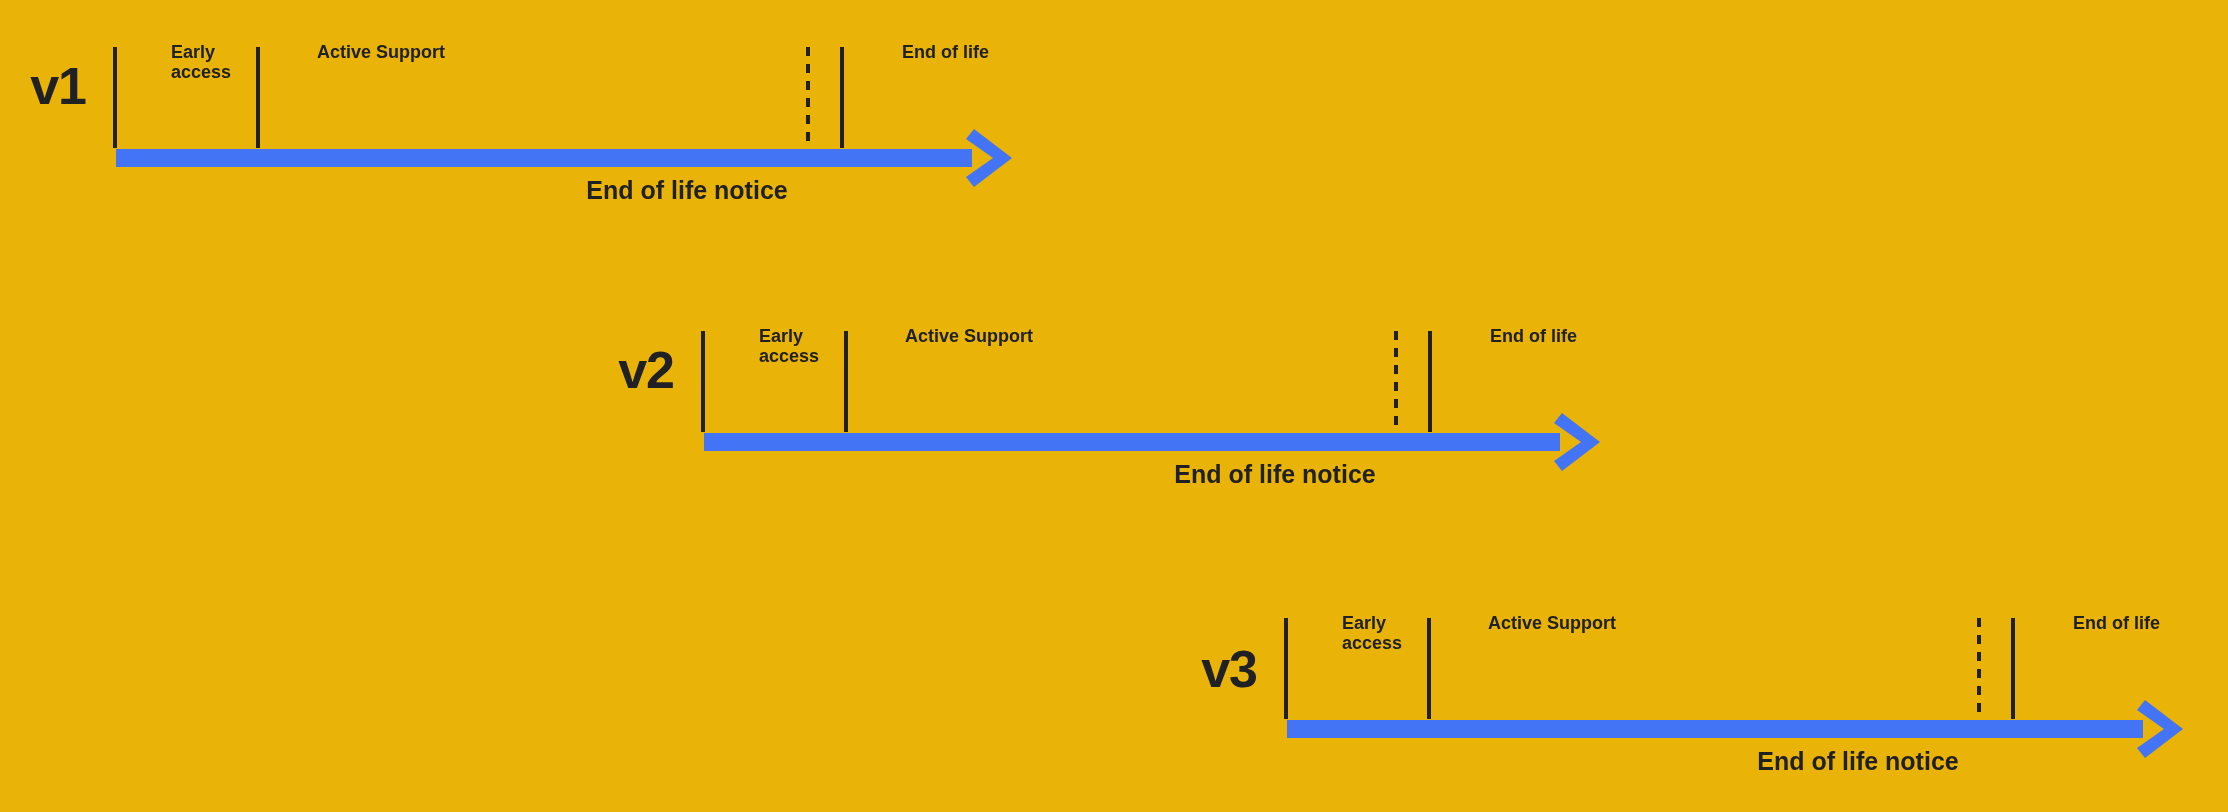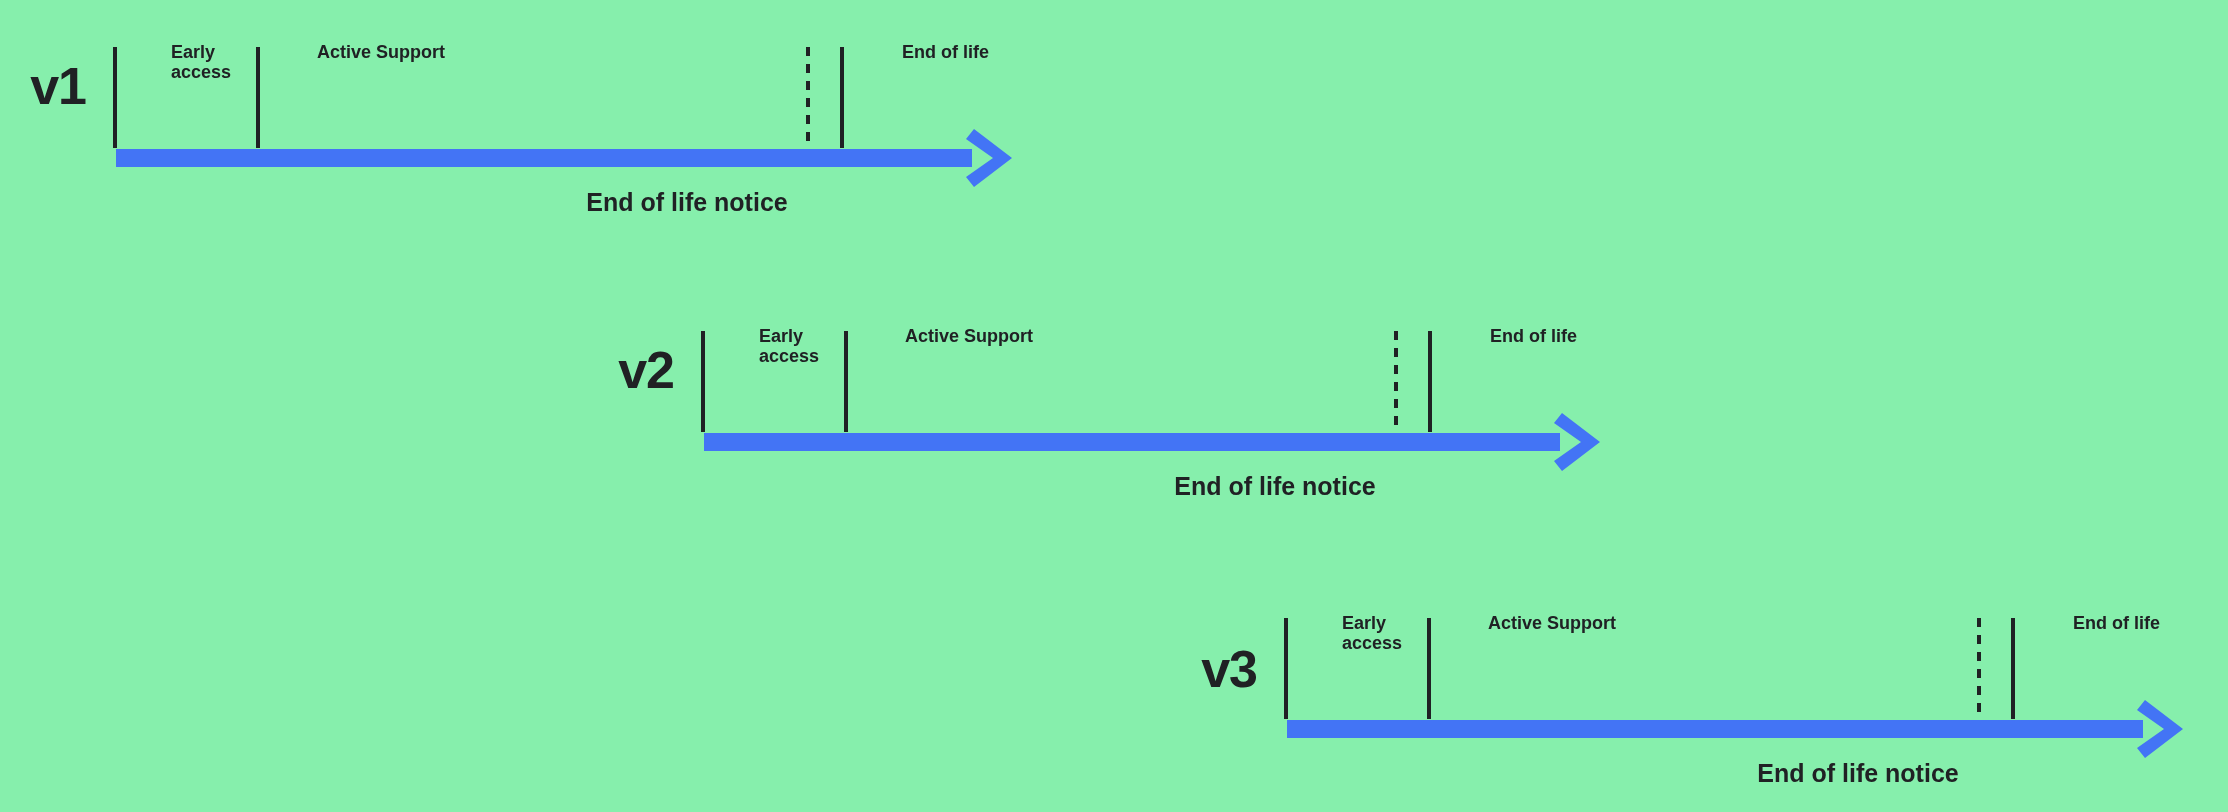--- a/index.html
+++ b/index.html
@@ -12,21 +12,21 @@
     height: 812px;
     font-family: "Liberation Sans", sans-serif;
     -webkit-font-smoothing: antialiased;
     overflow: hidden;
   }
 
   #diagram {
     position: relative;
     width: 2228px;
     height: 812px;
-    background: #86efac;
+    background: #eab308;
   }
 
   
   .timeline-row {
     position: absolute;
   }
 
   
   .version-label {
     position: absolute;
@@ -88,21 +88,20 @@
   }
 
   
   .notice-label {
     position: absolute;
     font-size: 25px;
     font-weight: 700;
     color: #202124;
     white-space: nowrap;
     text-align: center;
-    margin-top: 12px;
   }
 </style>
 </head>
 <body>
 
 <div id="diagram">
 
   <div class="timeline-row" style="left:0px; top:0px; width:1060px; height:215px;">
 
     <div class="version-label" style="left:0px; top:60px; width:86px;">v1</div>

